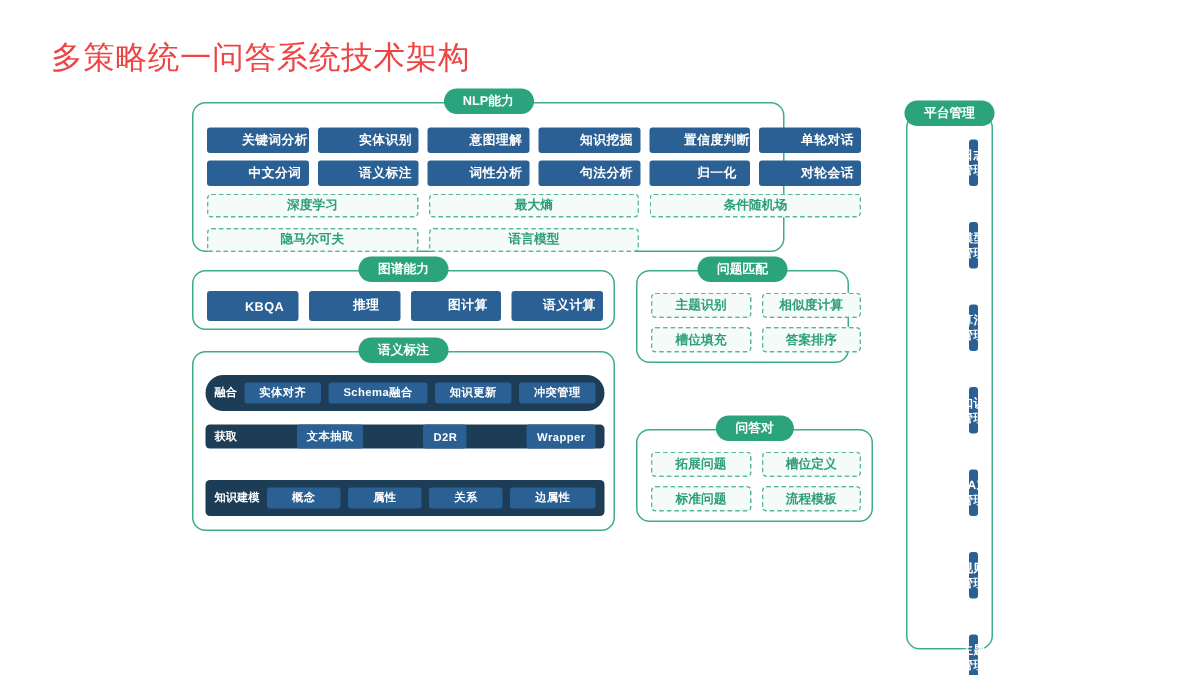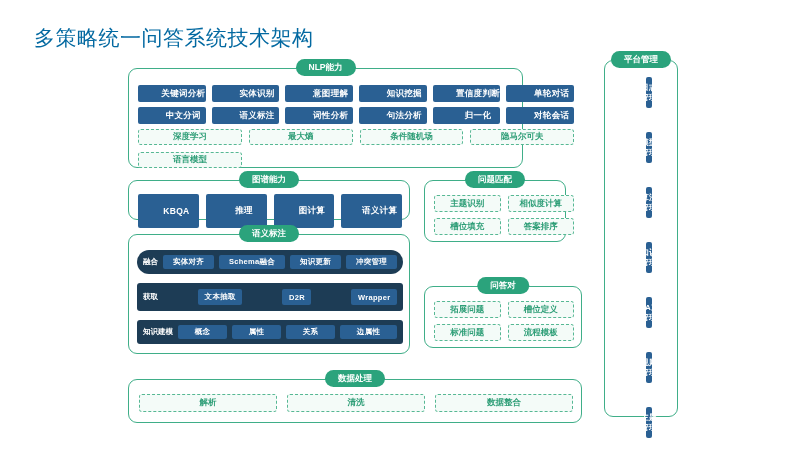--- a/index.html
+++ b/index.html
@@ -6,21 +6,21 @@
   html, body {
     width: 800px; height: 450px;
     background: #ffffff;
     font-family: "Liberation Sans", "DejaVu Sans", sans-serif;
     overflow: hidden;
   }
   .page { position: relative; width: 800px; height: 450px; background: #fff; }
 
   .page-title {
     position: absolute; left: 34px; top: 24px;
-    font-size: 21px; color: #0369a1; letter-spacing: 0.5px;
+    font-size: 21px; color: #ef4444; letter-spacing: 0.5px;
     white-space: nowrap;
   }
 
   
   .panel {
     position: absolute;
     border: 1.3px solid #3fae88;
     border-radius: 9px;
     background: #ffffff;
   }
@@ -67,51 +67,51 @@
   .nlp-grid {
     position: absolute; left: 9px; top: 16px;
     display: grid;
     grid-template-columns: repeat(6, 1fr);
     gap: 5px 6px;
     width: 436px;
   }
   .nlp-grid .chip-blue { height: 17px; padding-left: 23px; }
   .nlp-dashrow {
     position: absolute; left: 9px; top: 60px;
-    display: grid; grid-template-columns: repeat(4, 1fr);
+    display: grid; grid-template-columns: repeat(3, 1fr);
     gap: 7px; width: 436px;
   }
   .nlp-dashrow .chip-dash { height: 16px; }
 
   
   #kg-ability-panel { left: 128px; top: 180px; width: 282px; height: 40px; }
   .kga-grid {
     position: absolute; left: 9px; top: 13px;
     display: grid; grid-template-columns: repeat(4, 1fr);
     gap: 7px; width: 264px;
   }
-  .kga-grid .chip-blue { height: 34px; padding-left: 16px; }
+  .kga-grid .chip-blue { height: 20px; padding-left: 16px; }
 
   
   #kg-build-panel { left: 128px; top: 234px; width: 282px; height: 120px; }
   .band {
     position: absolute; left: 8px; width: 266px;
     background: #1d3c55;
     border-radius: 3px;
     display: flex; align-items: center;
     padding: 0 6px;
     gap: 5px;
   }
   .band-label {
     color: #ffffff; font-size: 7.5px; font-weight: bold;
     white-space: nowrap; flex: 0 0 auto;
   }
   .band .chip-blue { height: 14px; flex: 1 1 auto; font-size: 7.5px; }
   #band-fusion   { top: 15px;  height: 24px; border-radius: 12px; }
-  #band-acquire  { top: 48px;  height: 28px; }
+  #band-acquire  { top: 48px;  height: 16px; }
   #band-model    { top: 85px;  height: 24px; }
   #band-acquire .chip-blue { height: 16px; margin-left: 35px; }
 
   
   #match-panel { left: 424px; top: 180px; width: 142px; height: 62px; }
   #qa-panel    { left: 424px; top: 286px; width: 158px; height: 62px; }
   .green-grid {
     position: absolute; left: 9px; top: 14px;
     display: grid; grid-template-columns: repeat(2, 1fr);
     gap: 6px 7px; width: 140px;
@@ -121,21 +121,21 @@
   
   #data-panel { left: 128px; top: 379px; width: 454px; height: 44px; }
   .data-grid {
     position: absolute; left: 10px; top: 14px;
     display: grid; grid-template-columns: repeat(3, 1fr);
     gap: 10px; width: 434px;
   }
   .data-grid .chip-dash { height: 18px; }
 
   
-  #platform-panel { left: 604px; top: 60px; width: 74px; height: 357px; }
+  #platform-panel { left: 604px; top: 76px; width: 58px; height: 357px; }
   .platform-list {
     position: absolute; left: 9px; top: 16px;
     display: flex; flex-direction: column; gap: 24px;
     width: 38px;
     padding-left: 32px;
   }
   .platform-list .chip-blue {
     height: 31px; flex-direction: column; line-height: 10px;
     font-size: 8px; border-radius: 2px;
   }
@@ -223,28 +223,20 @@
   <div class="panel" id="qa-panel">
     <div class="pill">问答对</div>
     <div class="green-grid">
       <div class="chip-dash">拓展问题</div>
       <div class="chip-dash">槽位定义</div>
       <div class="chip-dash">标准问题</div>
       <div class="chip-dash">流程模板</div>
     </div>
   </div>
 
-  <div class="panel" id="data-panel">
-    <div class="pill">数据处理</div>
-    <div class="data-grid">
-      <div class="chip-dash">解析</div>
-      <div class="chip-dash">清洗</div>
-      <div class="chip-dash">数据整合</div>
-    </div>
-  </div>
 
   <div class="panel" id="platform-panel">
     <div class="pill">平台管理</div>
     <div class="platform-list">
       <div class="chip-blue">
         <span>日志</span>
         <span>管理</span>
       </div>
       <div class="chip-blue">
         <span>模型</span>

